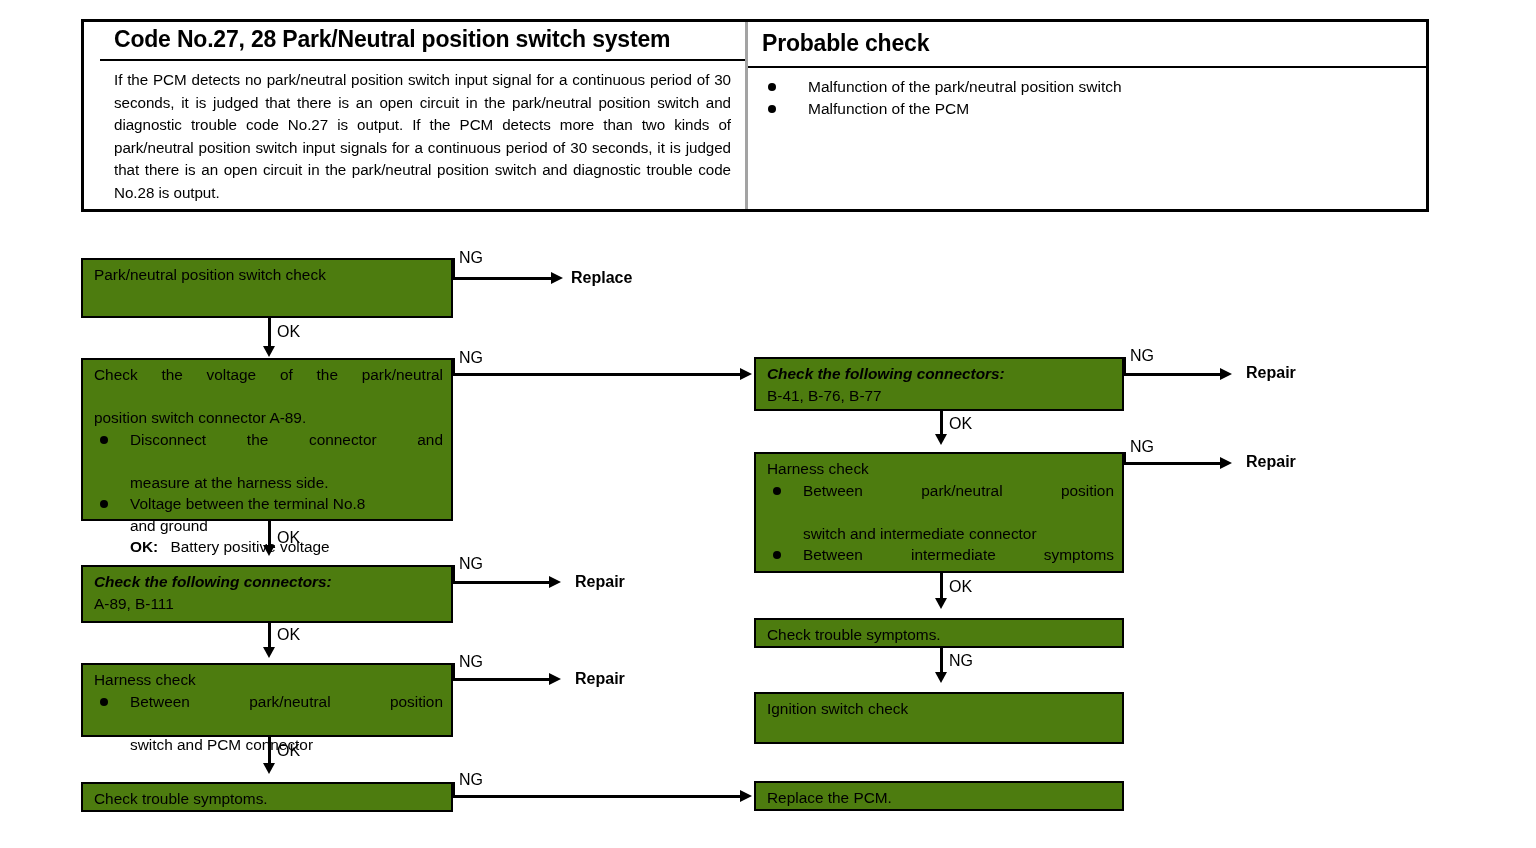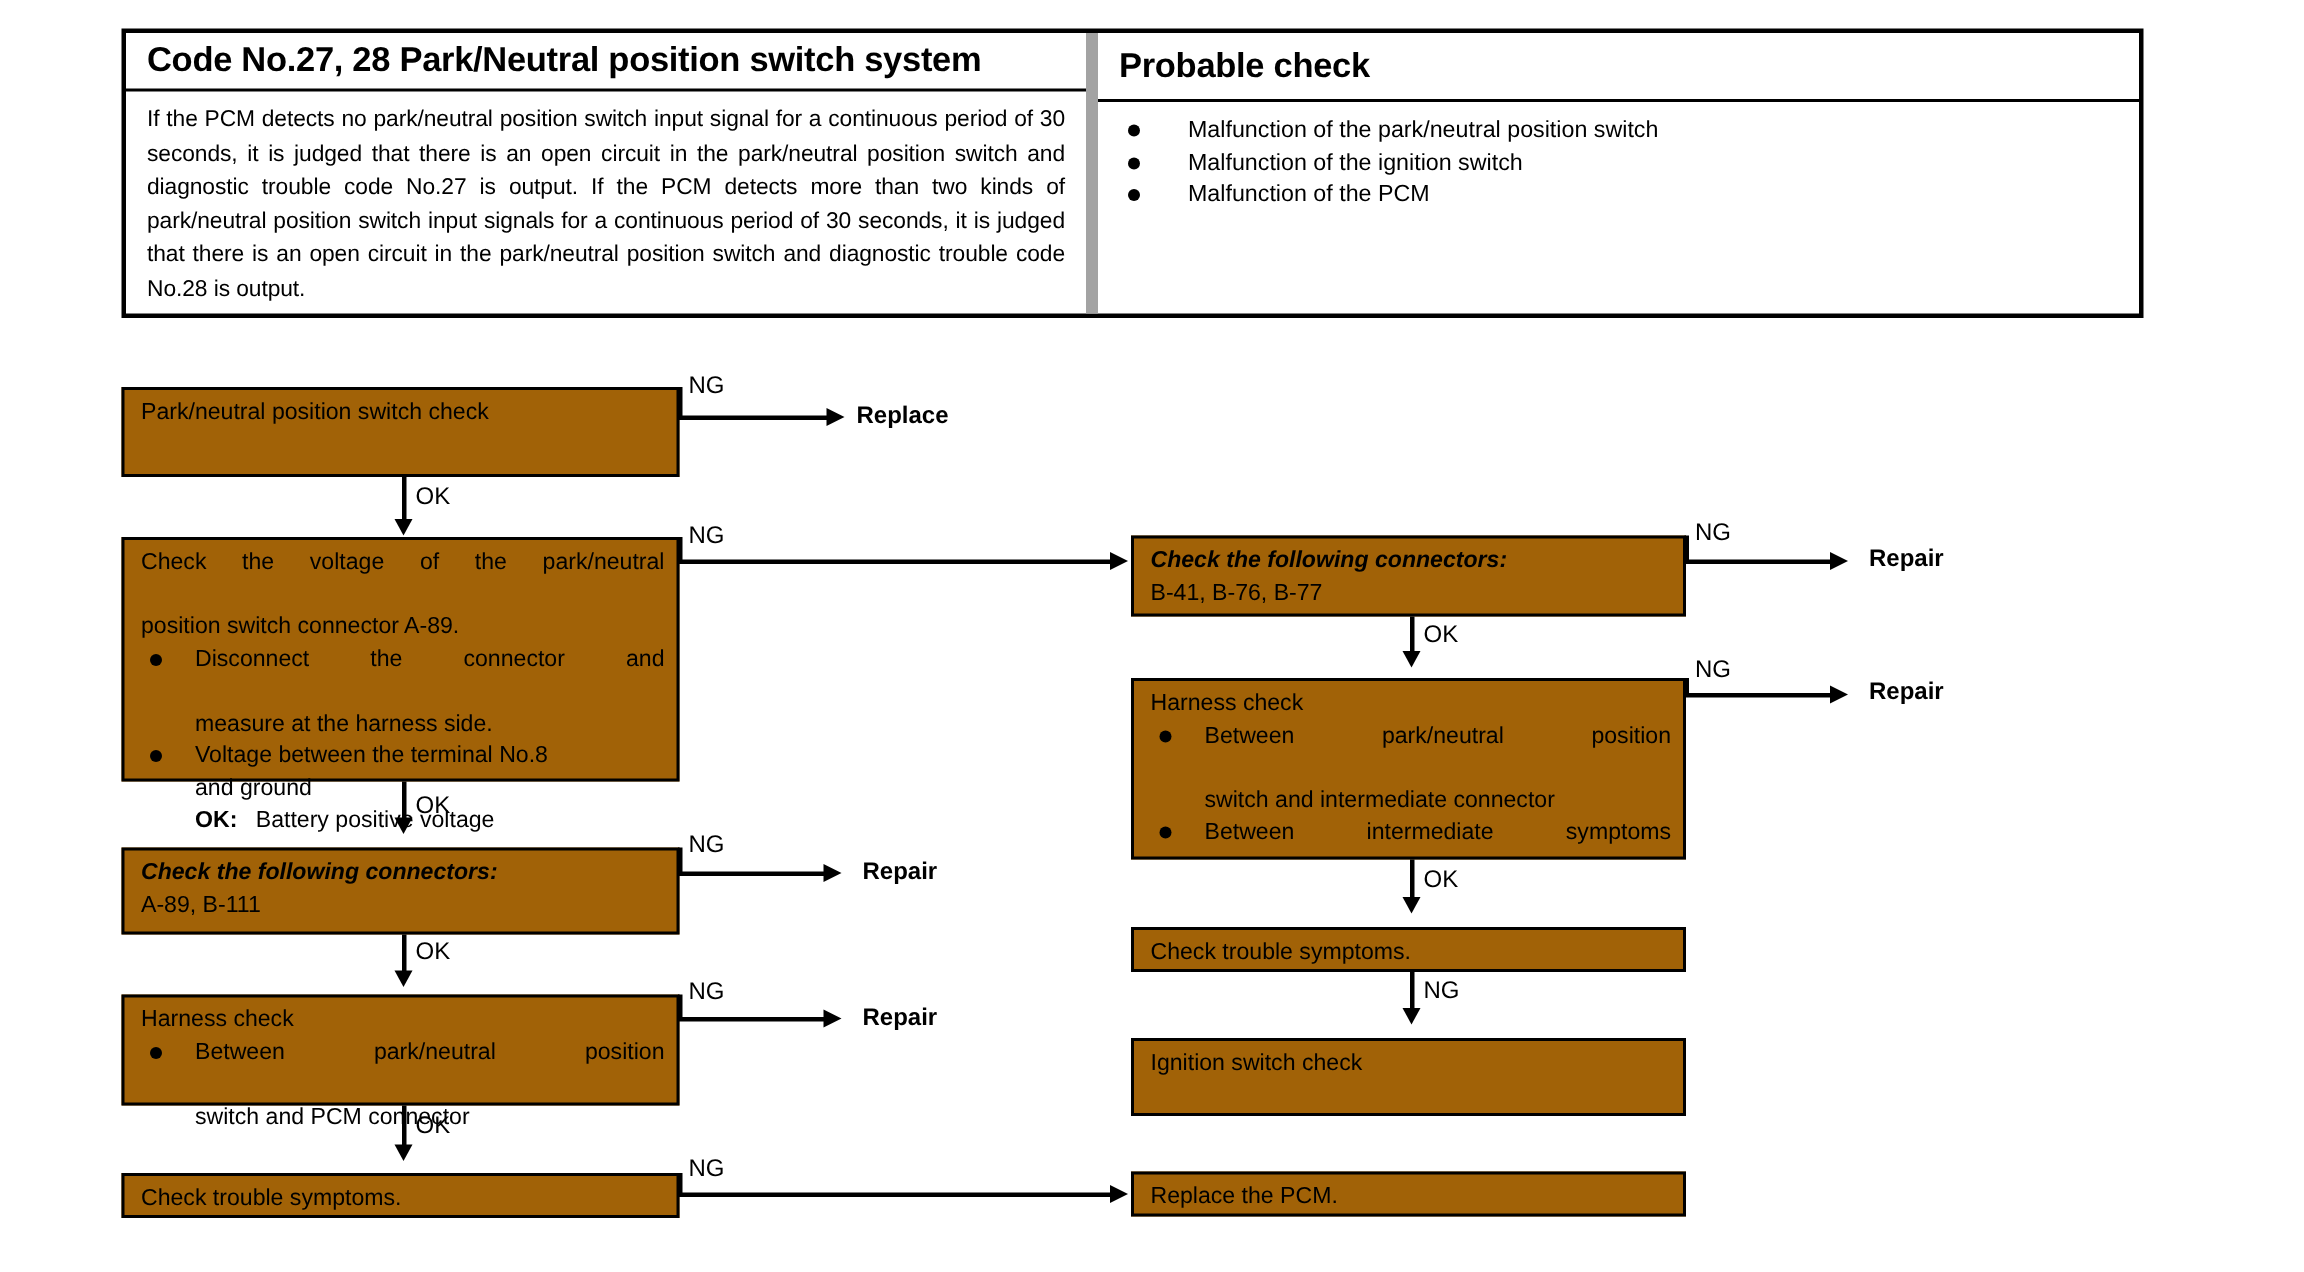--- a/index.html
+++ b/index.html
@@ -18,21 +18,21 @@
   
   #header-table {
     position: absolute;
     left: 81px; top: 19px;
     width: 1348px; height: 193px;
     border: 3px solid #000;
     display: flex;
     background: #fff;
   }
   .ht-col { display: flex; flex-direction: column; }
-  .ht-col.left  { width: 648px; border-right: 8px solid #a3a3a3; }
+  .ht-col.left  { width: 648px; border-right: 3px solid #a3a3a3; margin-left: 16px; }
   .ht-col.right { flex: 1; }
 
   .ht-head {
     border-bottom: 2px solid #000;
     display: flex; align-items: center;
     padding: 4px 14px 6px 14px;
     height: 46px;
   }
   .ht-head .title {
     font-size: 23px; font-weight: bold;
@@ -61,21 +61,21 @@
   ul.causes li .bullet {
     position: absolute; left: 6px; top: 7px;
     width: 8px; height: 8px; border-radius: 50%;
     background: #000;
   }
 
   
   .fbox {
     position: absolute;
     border: 2.5px solid #000;
-    background: #a16207;
+    background: #4d7c0f;
     padding: 4px 8px 0 11px;
   }
   .fline {
     font-size: 15.4px;
     line-height: 21.5px;
     white-space: nowrap;
   }
   .fline.bold { font-weight: bold; font-style: italic; }
   .fline.just {
     white-space: normal;
@@ -149,21 +149,20 @@
     </div>
   </div>
 
   <div class="ht-col right">
     <div class="ht-head">
       <span class="title">Probable check</span>
     </div>
     <div class="ht-body">
       <ul class="causes">
         <li><span class="bullet"></span><span>Malfunction of the park/neutral position switch</span></li>
-        <li><span class="bullet"></span><span>Malfunction of the ignition switch</span></li>
         <li><span class="bullet"></span><span>Malfunction of the PCM</span></li>
       </ul>
     </div>
   </div>
 </div>
 
 <div class="fbox" style="left:81px; top:258px; width:372px; height:60px;">
   <div class="fline">Park/neutral position switch check</div>
 </div>
 

